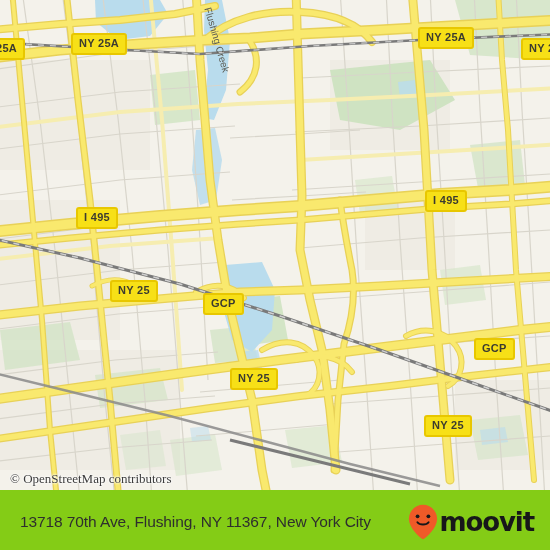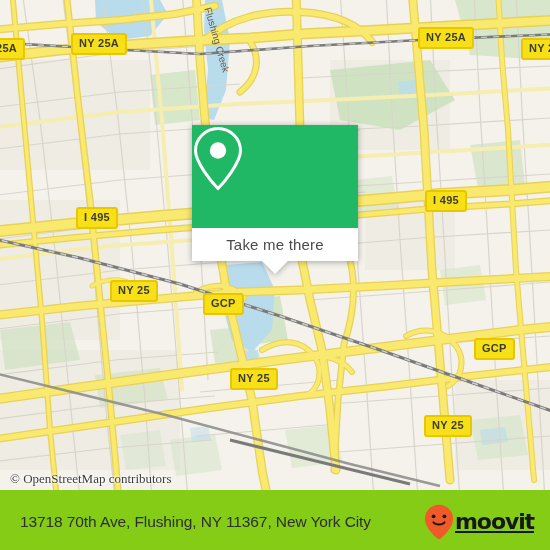--- a/index.html
+++ b/index.html
@@ -102,27 +102,26 @@
     text-align: right;
   }
   #footer-address {
     font-size: 15.5px;
     color: #2e2e2e;
     white-space: nowrap;
     letter-spacing: -.1px;
   }
   #brand { display: flex; align-items: center; gap: 1px; }
   #brand-wordmark {
-    font-size: 22px;
+    font-size: 26px;
     font-weight: bold;
     color: #17171a;
     letter-spacing: -1.1px;
     line-height: 1;
     font-family: "DejaVu Sans", sans-serif;
-    text-decoration: underline;
   }
 </style>
 </head>
 <body>
 
 <div id="app">
 
   <div id="map">
 
     <svg width="550" height="490" viewBox="0 0 550 490">
@@ -300,32 +299,20 @@
     <div class="shield" style="left:418px; top:27px;">NY 25A</div>
     <div class="shield" style="left:521px; top:38px;">NY 2</div>
     <div class="shield" style="left:76px; top:207px;">I 495</div>
     <div class="shield" style="left:425px; top:190px;">I 495</div>
     <div class="shield" style="left:110px; top:280px;">NY 25</div>
     <div class="shield" style="left:203px; top:293px;">GCP</div>
     <div class="shield" style="left:474px; top:338px;">GCP</div>
     <div class="shield" style="left:230px; top:368px;">NY 25</div>
     <div class="shield" style="left:424px; top:415px;">NY 25</div>
 
-    <div id="popup">
-      <div id="popup-head">
-        <svg width="52" height="66" viewBox="0 0 52 66">
-          <path d="M26 3.5 C13.6 3.5 3.5 13.5 3.5 25.8 C3.5 37.5 20 57.5 26 63.5 C32 57.5 48.5 37.5 48.5 25.8 C48.5 13.5 38.4 3.5 26 3.5 Z" fill="none" stroke="#ffffff" stroke-width="3"></path>
-          <circle cx="26" cy="25.5" r="8.2" fill="#ffffff"></circle>
-        </svg>
-      </div>
-      <div id="popup-foot">
-        <span id="popup-foot-label">Take me there</span>
-        <div id="popup-tail"></div>
-      </div>
-    </div>
 
     <div id="attribution">© OpenStreetMap contributors</div>
 
   </div>
 
   <div id="footer">
     <div id="footer-address">13718 70th Ave, Flushing, NY 11367, New York City</div>
     <div id="brand">
       <svg width="30" height="36" viewBox="0 0 30 36">
         <path d="M15 0.8 C7.2 0.8 0.9 7.1 0.9 14.9 C0.9 23.6 11 33 15 35.2 C19 33 29.1 23.6 29.1 14.9 C29.1 7.1 22.8 0.8 15 0.8 Z" fill="#ef5a28"></path>

